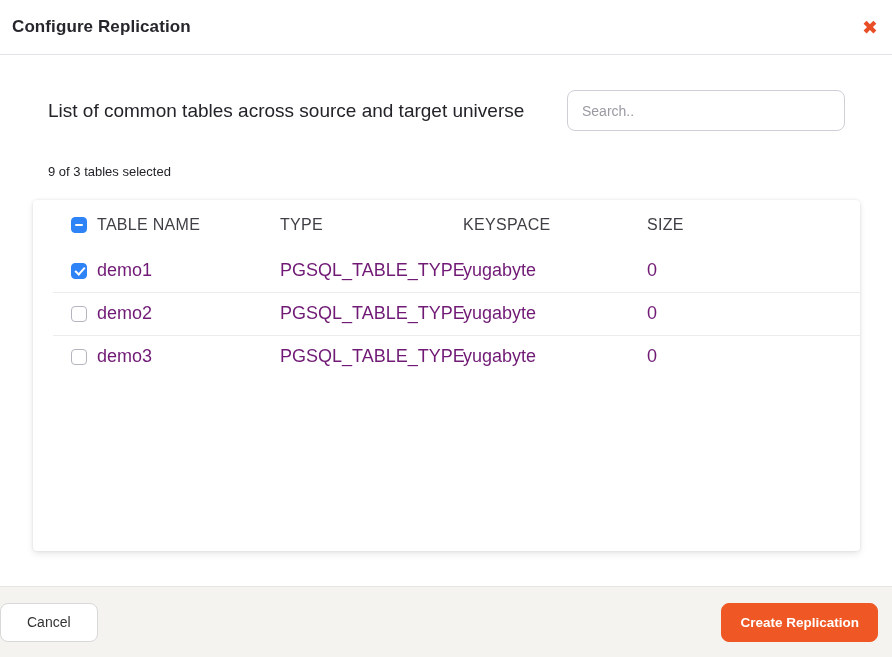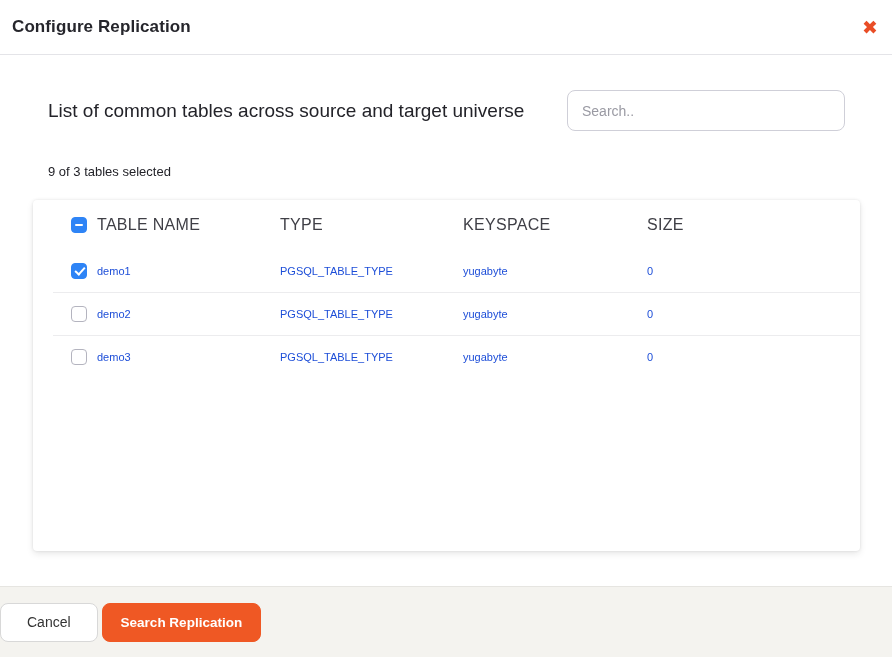--- a/index.html
+++ b/index.html
@@ -86,21 +86,21 @@
     height: 43px;
     position: relative;
   }
   .thead { height: 49px; }
   .col-h {
     font-size: 16px;
     letter-spacing: 0.3px;
     color: #3f3f46;
     text-transform: uppercase;
   }
-  .cell { font-size: 11px; color: #1d4ed8; }
+  .cell { font-size: 18px; color: #701a75; }
   .tbody .trow + .trow::before {
     content: "";
     position: absolute;
     left: 20px; right: 0; top: 0;
     height: 1px;
     background: #ececee;
   }
 
   
   .cb {
@@ -136,22 +136,22 @@
 
   
   .modal-footer {
     position: absolute;
     left: 0; right: 0; bottom: 0;
     height: 71px;
     background: var(--footer-bg, #F4F3EF);
     border-top: 1px solid #e6e5e1;
     display: flex;
     align-items: center;
-    justify-content: flex-start;
-    gap: 4px;
+    justify-content: space-between;
+    gap: 20px;
     padding-right: 14px;
   }
   .btn {
     height: 39px;
     border-radius: 8px;
     font-family: "Liberation Sans", sans-serif;
     font-size: 14px;
     cursor: pointer;
   }
   .btn-cancel {
@@ -216,16 +216,16 @@
     <span class="cell">PGSQL_TABLE_TYPE</span>
     <span class="cell">yugabyte</span>
     <span class="cell">0</span>
   </div>
         </div>
     </div>
   </div>
 
   <footer class="modal-footer">
     <button class="btn btn-cancel">Cancel</button>
-    <button class="btn btn-primary">Search Replication</button>
+    <button class="btn btn-primary">Create Replication</button>
   </footer>
 
 </div>
 
 </body></html>

